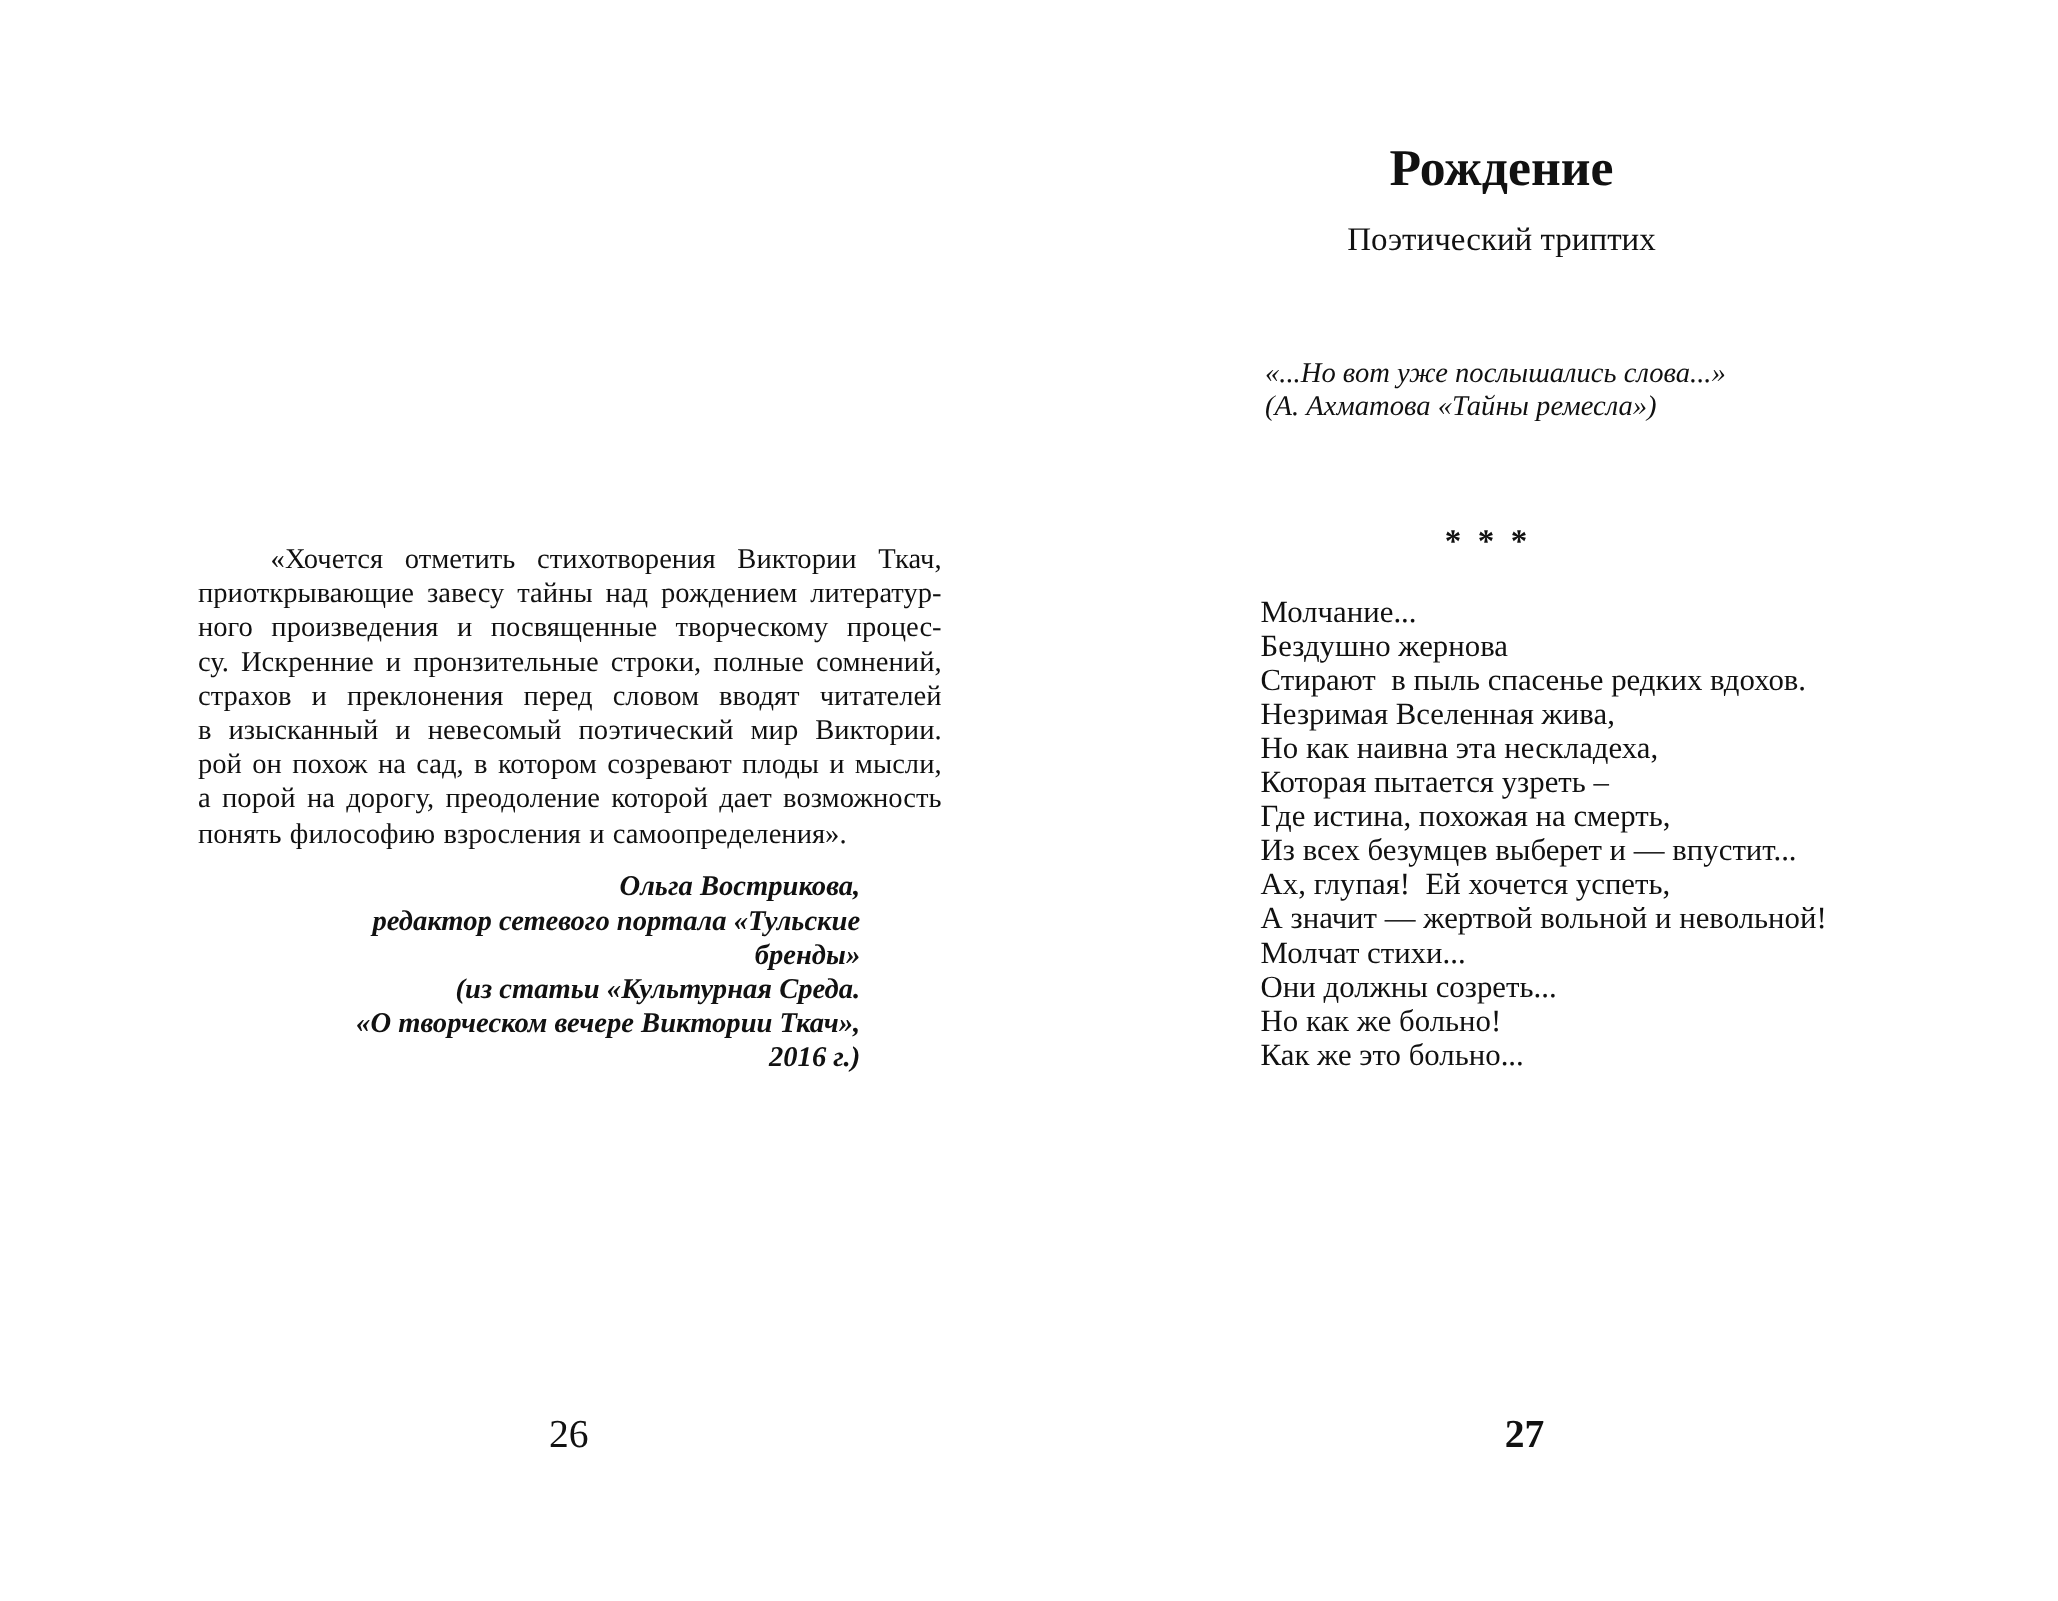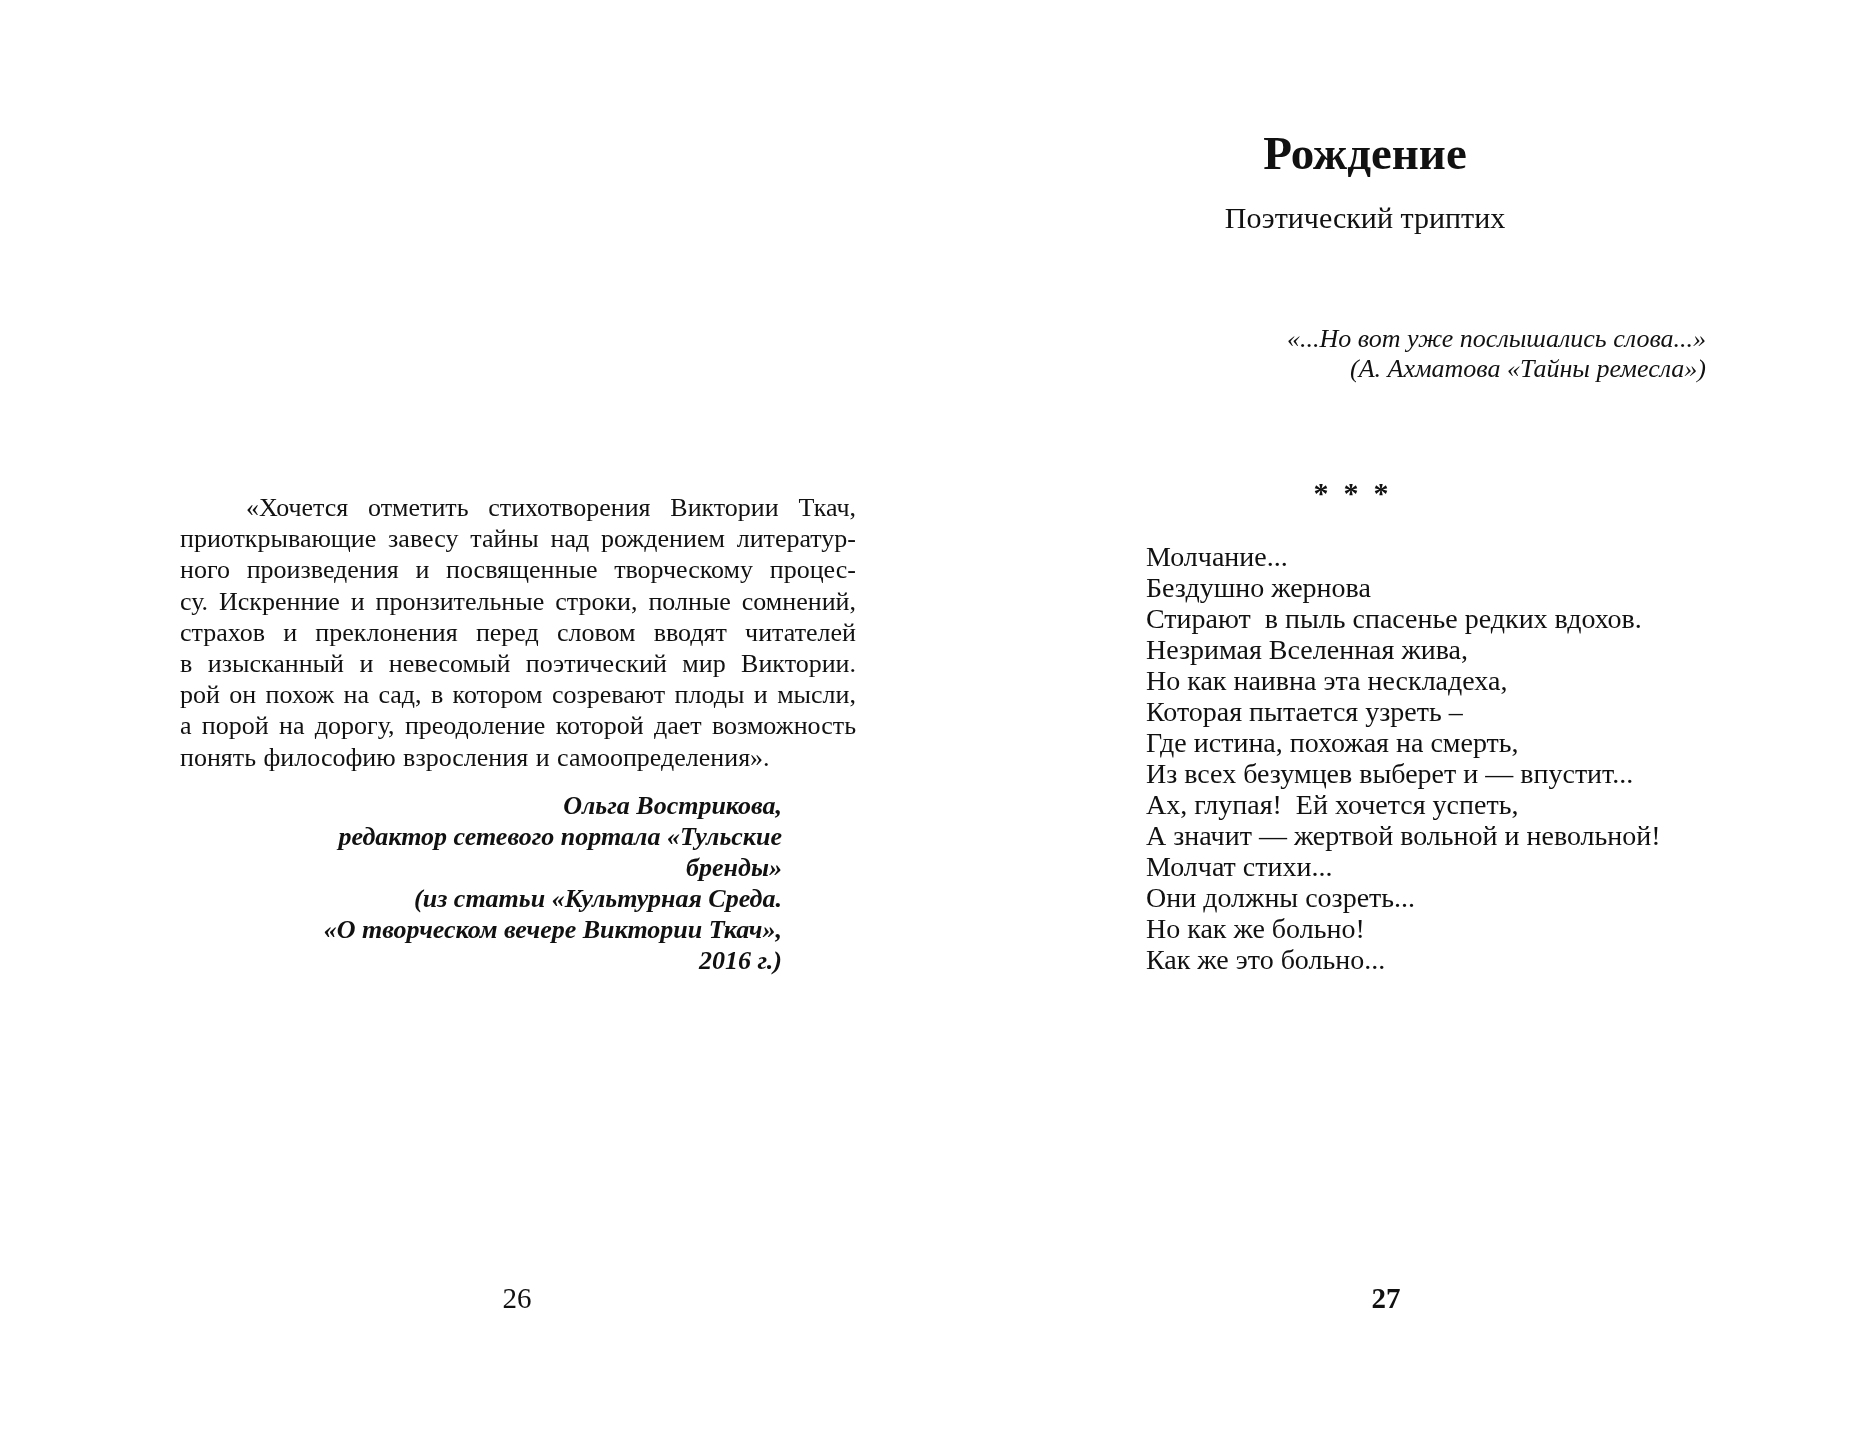--- a/index.html
+++ b/index.html
@@ -68,21 +68,21 @@
     text-align: center;
     font-size: 30px;
     line-height: 1.2;
     margin-top: 12px;
   }
   .epigraph {
     position: absolute;
     left: 1150px;
     top: 324px;
     width: 556px;
-    text-align: right;
+    text-align: left;
     font-style: italic;
     font-size: 26px;
     line-height: 30px;
   }
   .section-divider {
     position: absolute;
     left: 1146px;
     top: 476px;
     width: 410px;
     text-align: center;
@@ -98,21 +98,21 @@
     font-size: 28px;
     line-height: 31px;
   }
   .poem-line { white-space: pre-wrap; }
   
   .pagenum {
     position: absolute;
     top: 1282px;
     width: 100px;
     text-align: center;
-    font-size: 29px;
+    font-size: 36px;
   }
   .pagenum-left  { left: 467px; }
   .pagenum-right { left: 1336px; font-weight: bold; }
 </style>
 </head>
 <body>
 
 <div class="spread">
 
   <section>

